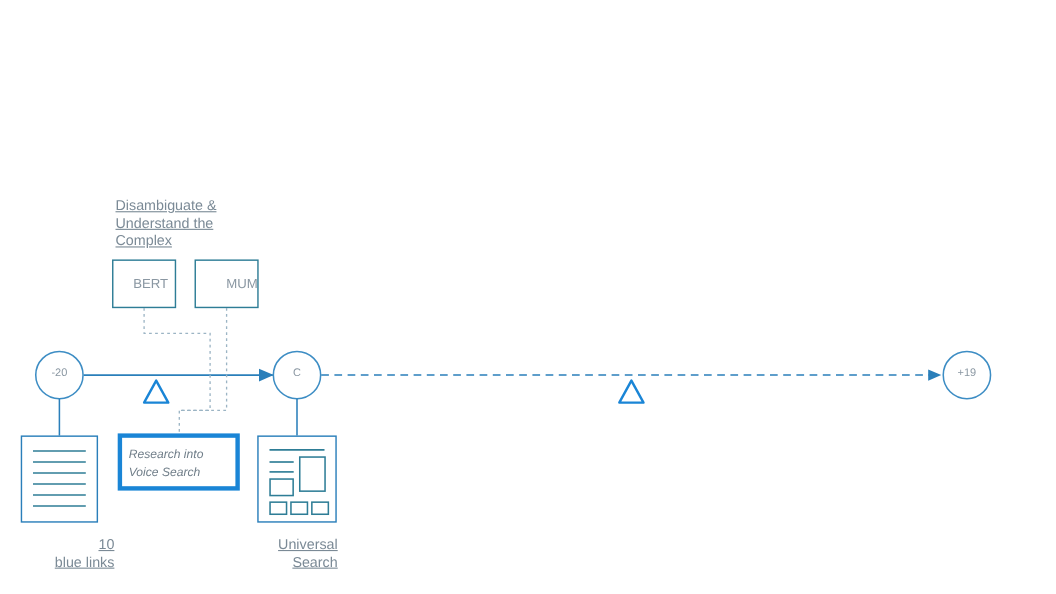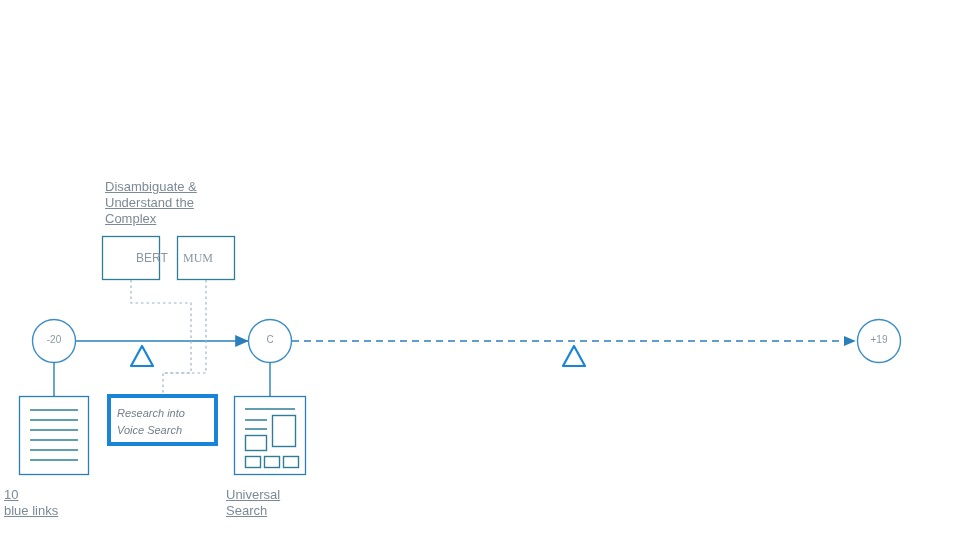--- a/index.html
+++ b/index.html
@@ -27,21 +27,21 @@
     height: 540px;
   }
   .lbl {
     position: absolute;
     color: #7b8a96;
     font-size: 13px;
     line-height: 16px;
     white-space: pre-line;
     text-decoration: underline;
   }
-  .lbl-center { text-align: left; }
+  .lbl-center { text-align: right; }
   .node-txt {
     position: absolute;
     color: #8a97a2;
     font-size: 10px;
     text-align: center;
     line-height: 1;
   }
   .box-txt {
     position: absolute;
     color: #8a97a2;
@@ -131,32 +131,32 @@
     </g>
 
     <rect x="109" y="396" width="107" height="48" fill="#ffffff" stroke="#1a85d6" stroke-width="4"></rect>
 
   </svg>
 
   <div class="lbl" style="left:105px; top:179px; width:120px;">Disambiguate &amp;
 Understand the
 Complex</div>
 
-  <div class="box-txt" style="left:117px; top:252px; width:70px;">BERT</div>
+  <div class="box-txt" style="left:102px; top:252px; width:70px;">BERT</div>
 
-  <div class="box-txt" style="left:169px; top:252px; width:58px;font-family:Liberation Serif, serif;">MUM</div>
+  <div class="box-txt" style="left:191px; top:252px; width:58px;">MUM</div>
 
   <div class="node-txt" style="left:34px; top:335px; width:40px;">-20</div>
 
   <div class="node-txt" style="left:250px; top:335px; width:40px;">C</div>
 
   <div class="node-txt" style="left:859px; top:335px; width:40px;">+19</div>
 
   <div class="callout-txt" style="left:117px; top:405px; width:96px;">Research into
 Voice Search</div>
 
   <div class="lbl lbl-center" style="left:4px; top:487px; width:100px;">10
 blue links</div>
 
-  <div class="lbl lbl-center" style="left:226px; top:487px; width:100px;">Universal
+  <div class="lbl lbl-center" style="left:207px; top:487px; width:100px;">Universal
 Search</div>
 
 </div>
 
 </body></html>

